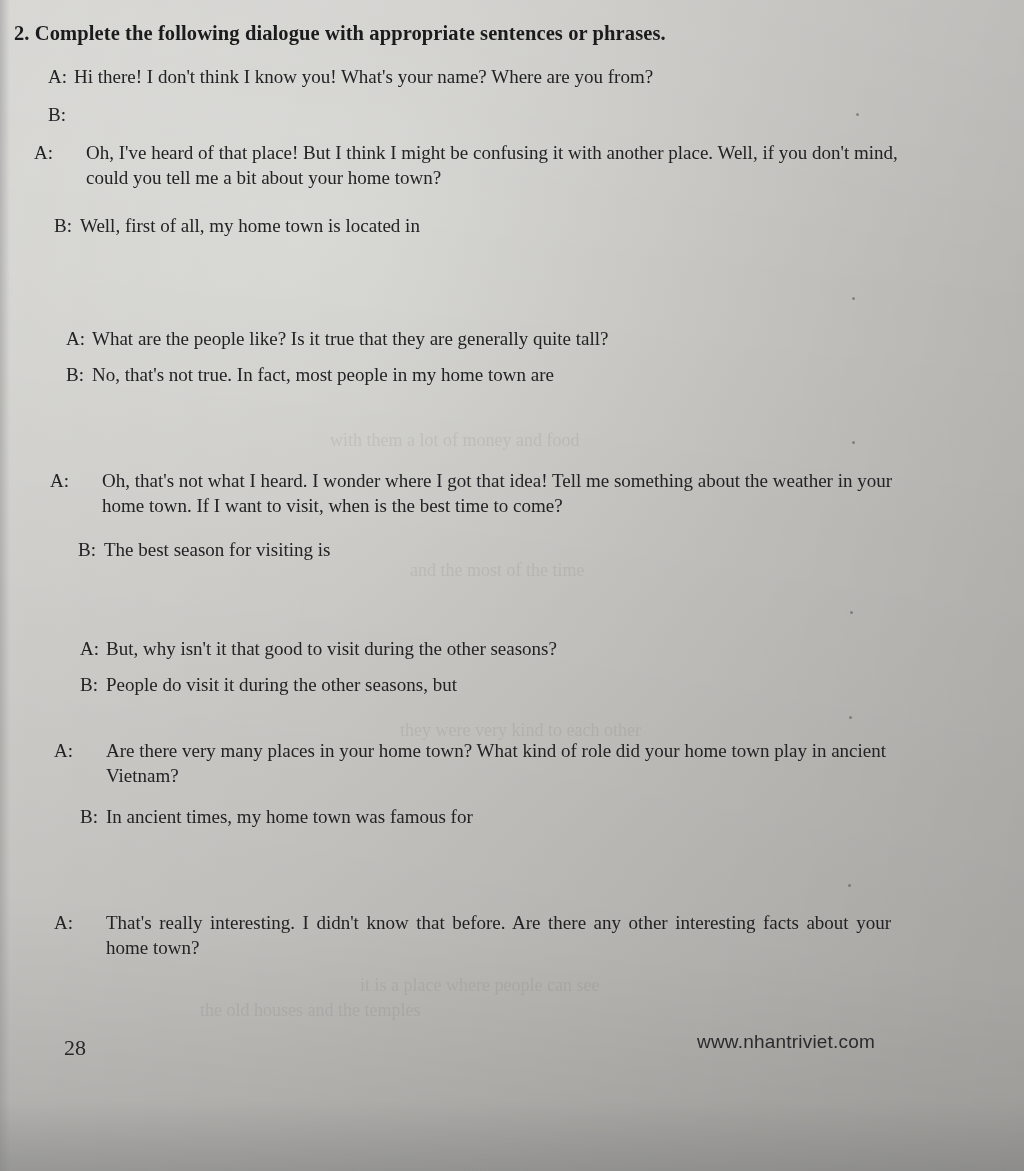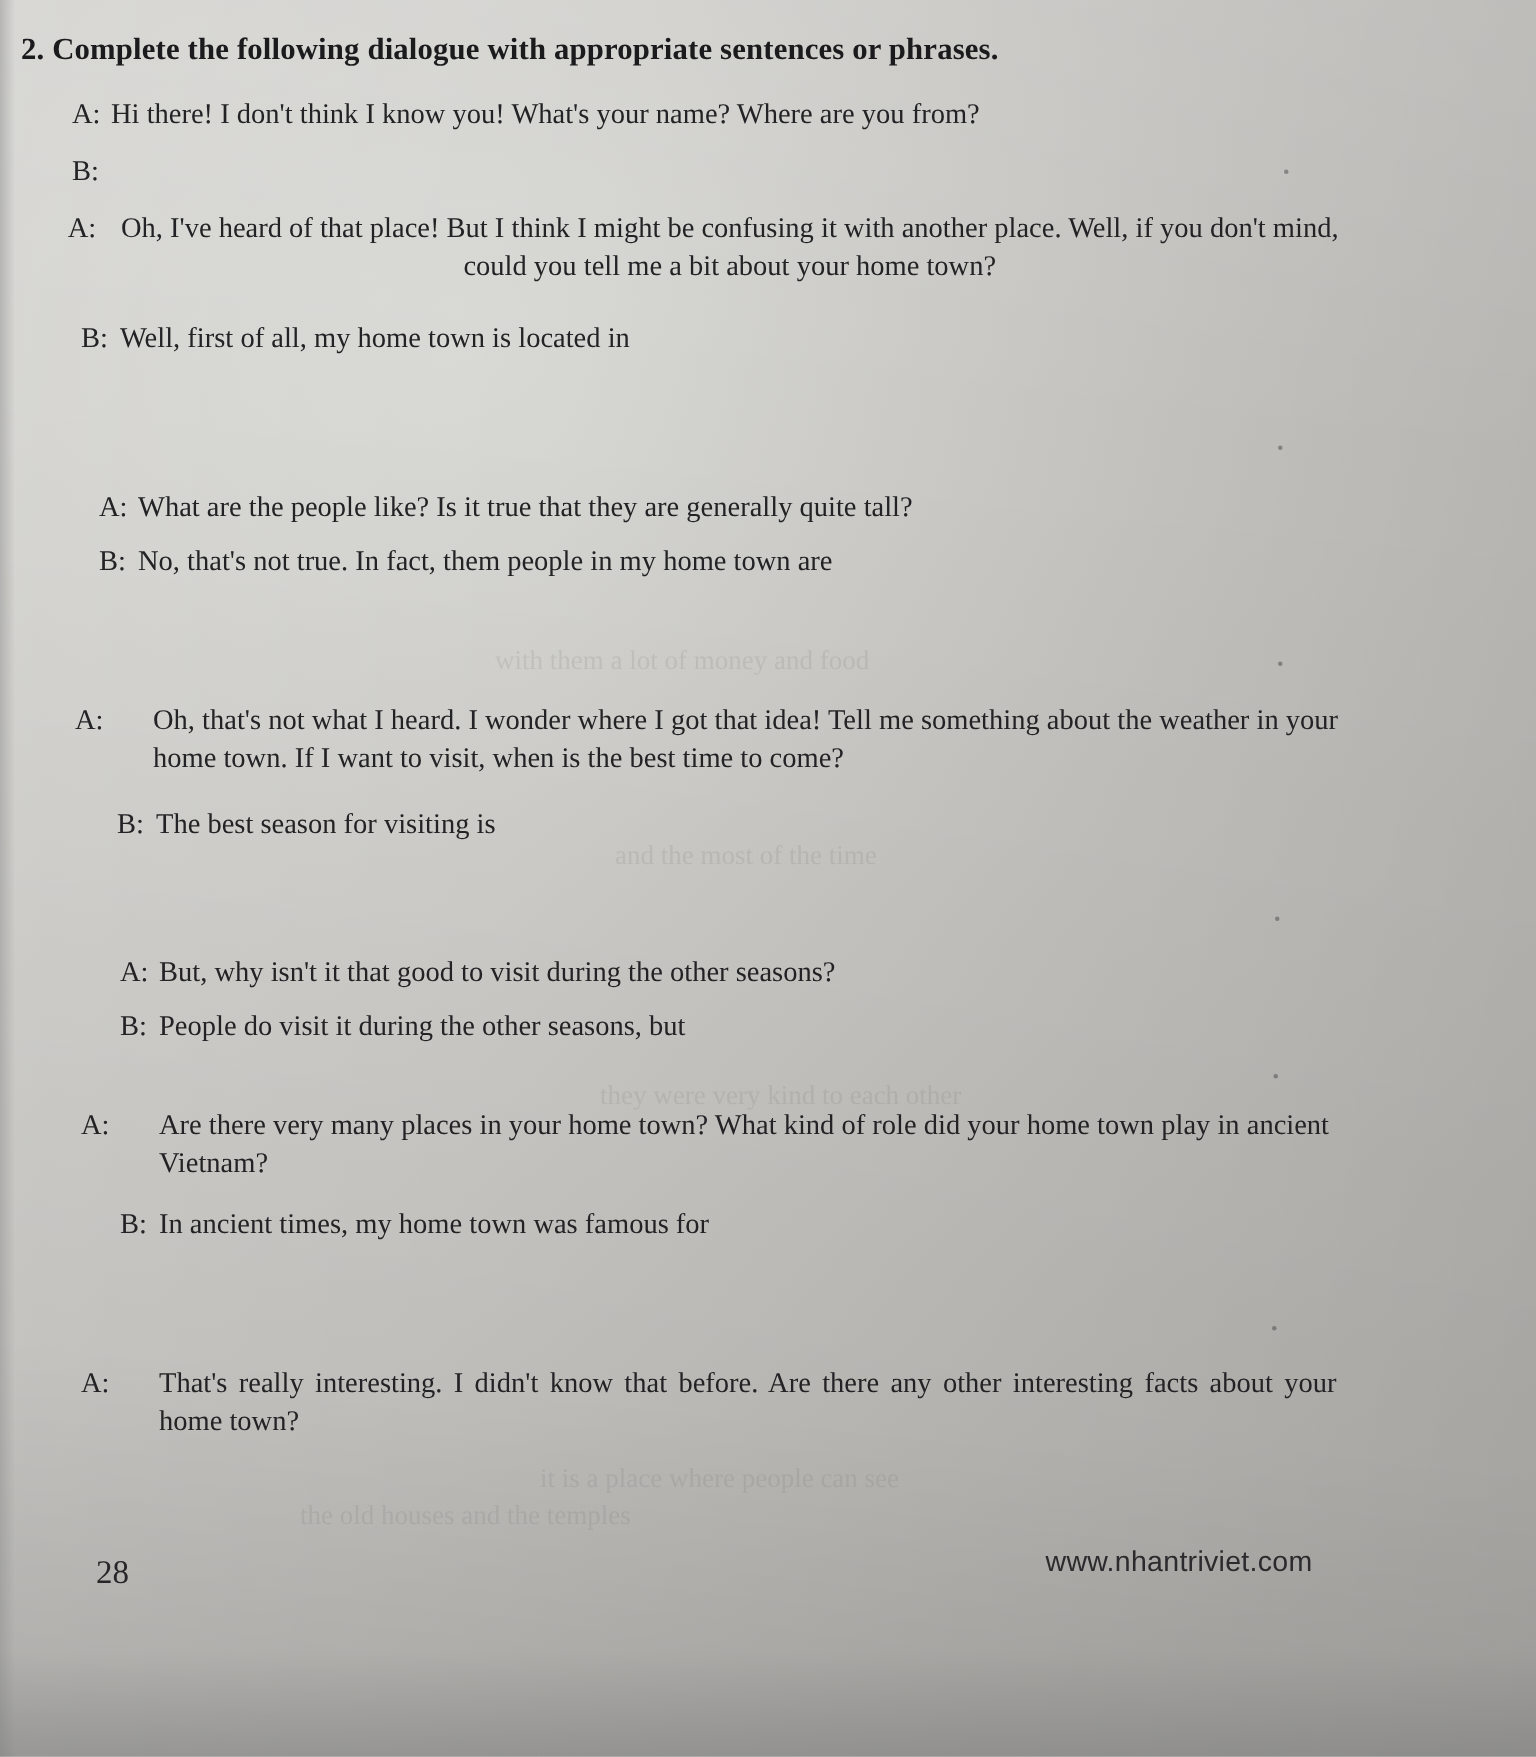--- a/index.html
+++ b/index.html
@@ -141,34 +141,34 @@
     <div class="heading">2. Complete the following dialogue with appropriate sentences or phrases.</div>
 
     <div class="line" style="left:48px; top:64px;">
       <span class="spk">A:</span><span>Hi there! I don't think I know you! What's your name? Where are you from?</span>
     </div>
 
     <div class="line" style="left:48px; top:102px;">
       <span class="spk">B:</span><span></span>
     </div>
 
-    <div class="line wrap" style="left:48px; top:140px; width:825px; text-indent:-26px; padding-left:26px;text-align:center;">
+    <div class="line wrap" style="left:60px; top:140px; width:825px; text-indent:-26px; padding-left:26px;">
       <span class="spk">A:</span><span>Oh, I've heard of that place! But I think I might be confusing it with another place. Well, if you don't mind, could you tell me a bit about your home town?</span>
     </div>
 
     <div class="line" style="left:54px; top:213px;">
       <span class="spk">B:</span><span>Well, first of all, my home town is located in</span>
     </div>
 
     <div class="line" style="left:66px; top:326px;">
       <span class="spk">A:</span><span>What are the people like? Is it true that they are generally quite tall?</span>
     </div>
 
     <div class="line" style="left:66px; top:362px;">
-      <span class="spk">B:</span><span>No, that's not true. In fact, them people in my home town are</span>
+      <span class="spk">B:</span><span>No, that's not true. In fact, most people in my home town are</span>
     </div>
 
     <div class="line wrap" style="left:76px; top:468px; width:790px; text-indent:-26px; padding-left:26px;">
       <span class="spk">A:</span><span>Oh, that's not what I heard. I wonder where I got that idea! Tell me something about the weather in your home town. If I want to visit, when is the best time to come?</span>
     </div>
 
     <div class="line" style="left:78px; top:537px;">
       <span class="spk">B:</span><span>The best season for visiting is</span>
     </div>
 

